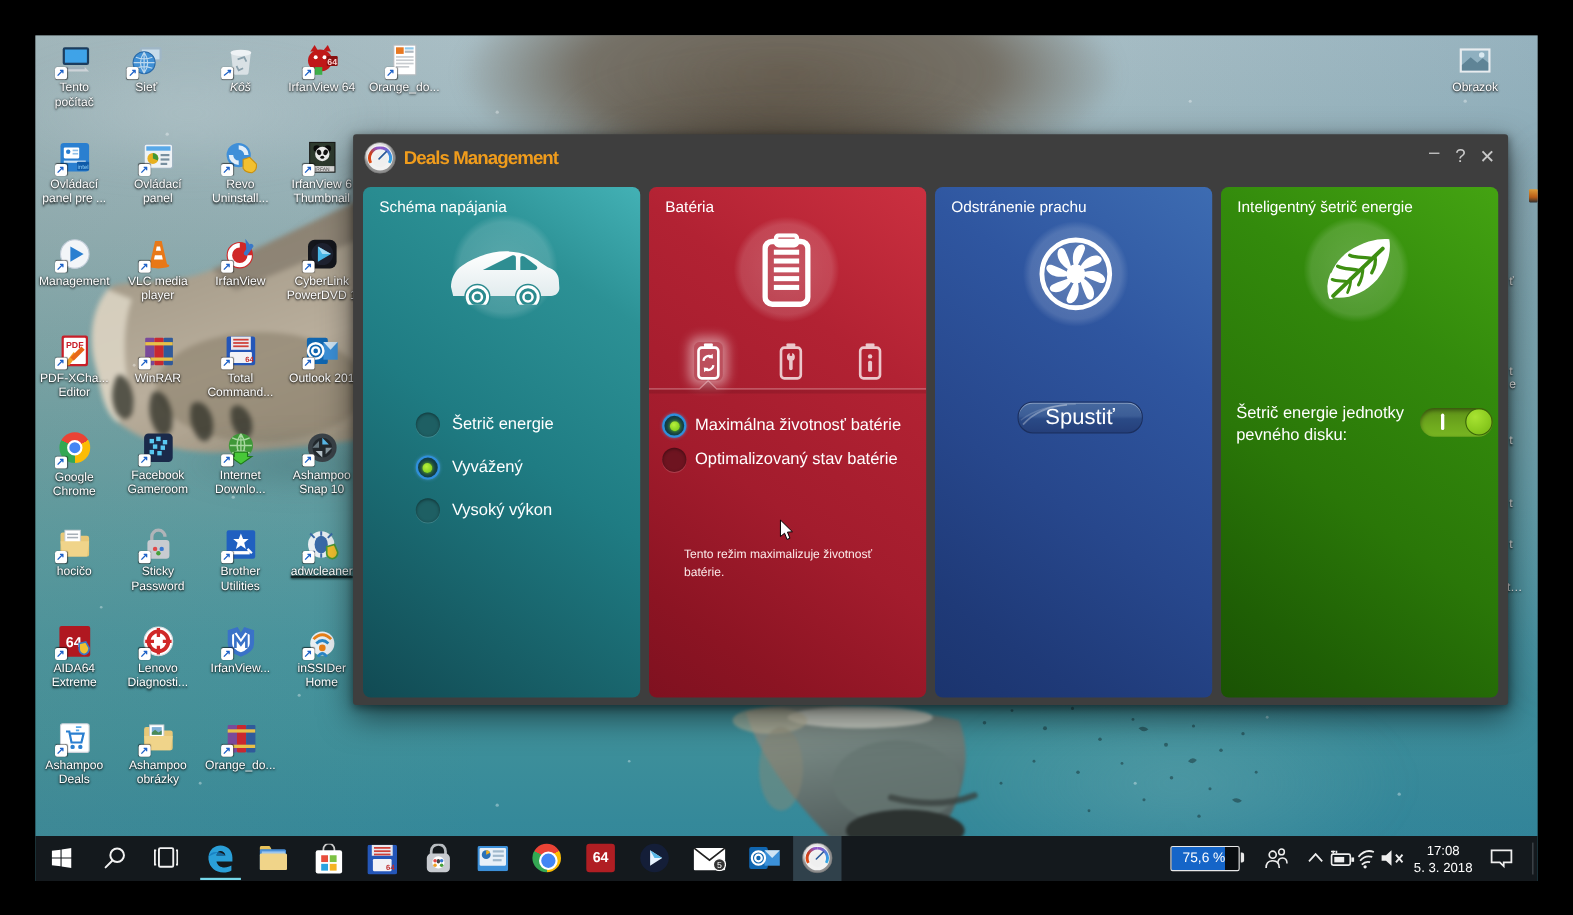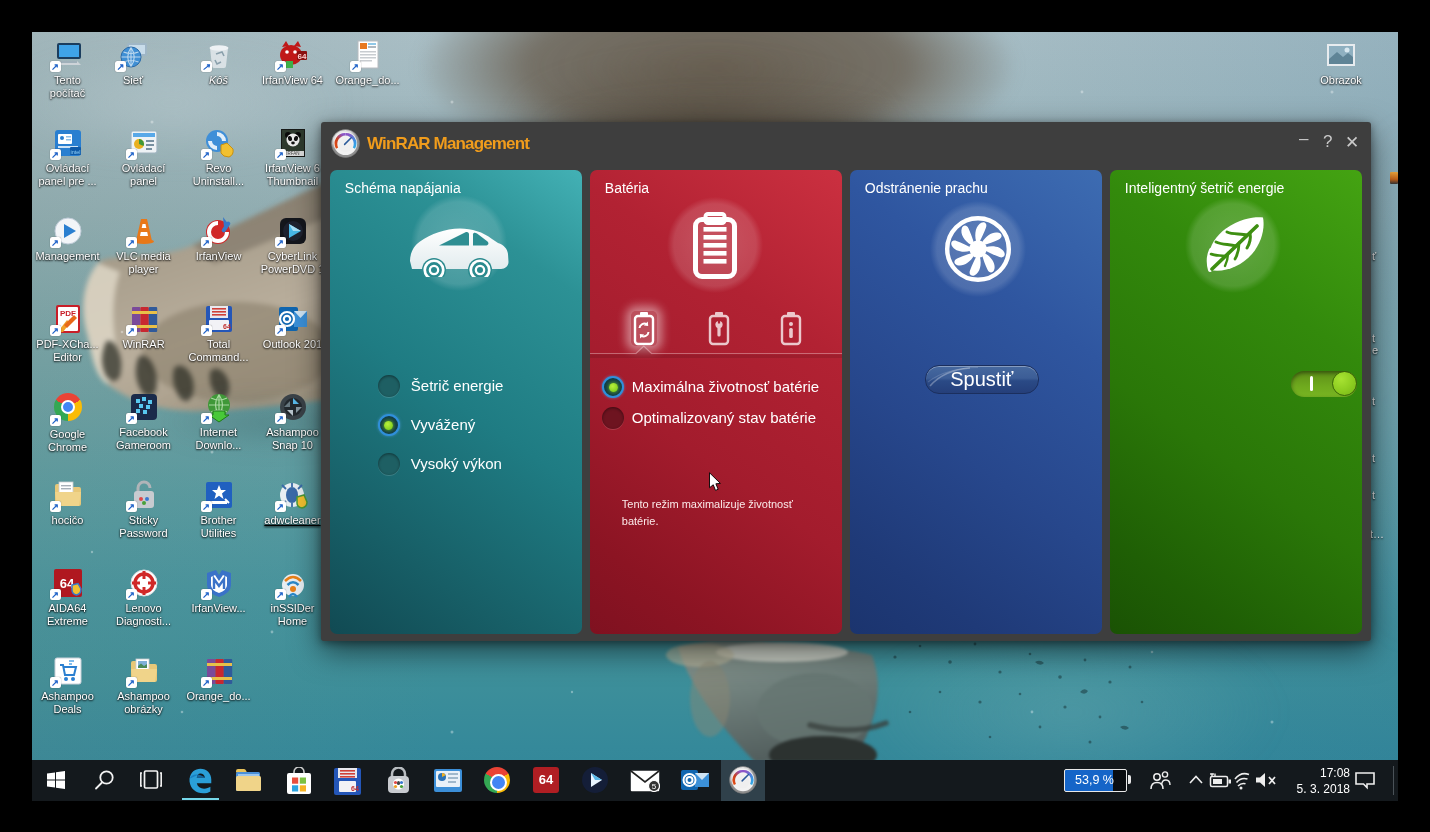--- a/index.html
+++ b/index.html
@@ -511,21 +511,21 @@
               <stop offset="100%" stop-color="#2bb3e8"></stop>
             </linearGradient>
         </defs>
         <circle cx="14.5" cy="14.5" r="14" fill="url(#gring)" stroke="#777" stroke-width="0.6"></circle>
         <circle cx="14.5" cy="14.5" r="11.6" fill="#f2f2f2"></circle>
         <path d="M5.0,19.7 A10.4,10.4 0 0 1 14.5,4.1 L14.5,6.6 A8.2,8.2 0 0 0 7.2,18.6 Z" fill="url(#garc1)"></path>
         <path d="M14.5,4.1 A10.4,10.4 0 0 1 24.0,19.7 L21.8,18.6 A8.2,8.2 0 0 0 14.5,6.6 Z" fill="url(#garc2)"></path>
         <circle cx="14.5" cy="16.5" r="6.6" fill="#efefef"></circle>
         <line x1="13.6" y1="15.4" x2="20.2" y2="8.8" stroke="#2a5a9a" stroke-width="1.5" stroke-linecap="round"></line>
       </svg>
-      <div id="title">WinRAR Management</div>
+      <div id="title">Deals Management</div>
       <div class="wbtn" style="left:978px;top:7px;">–</div>
       <div class="wbtn" style="left:1002px;">?</div>
       <div class="wbtn" style="left:1024px;">✕</div>
     </div>
     <div class="card" id="c1">
       <div class="ct">Schéma napájania</div>
       <div class="glow" style="left:79px;top:23px;width:100px;height:100px;"></div>
       <svg id="car" style="position:absolute;left:79px;top:54px;" width="101" height="53" viewBox="0 0 101 53">
         <defs>
             <linearGradient id="carg" x1="0" y1="0" x2="0" y2="1">
@@ -629,20 +629,21 @@
         <g stroke="#3e8f12" fill="none" stroke-linecap="round">
           <path d="M9,58 L54,15" stroke-width="3.6"></path>
           <path d="M44,24 C38,22 30,24 24,21" stroke-width="3"></path>
           <path d="M33,35 C26,33 19,34 13,31" stroke-width="3"></path>
           <path d="M22,45 C17,44 12,45 8,43" stroke-width="2.6"></path>
           <path d="M47,22 C48,27 47,32 44,37" stroke-width="3"></path>
           <path d="M36,32 C36,38 35,43 32,48" stroke-width="2.8"></path>
           <path d="M25,42 C25,47 24,51 22,55" stroke-width="2.4"></path>
         </g>
       </svg>
+      <div style="position:absolute;left:14px;top:196px;font-size:15px;line-height:19.5px;color:#fff;">Šetrič energie jednotky<br>pevného disku:</div>
       <div id="toggle"></div>
     </div>
   </div>
   <svg id="cursor" width="15" height="21" viewBox="0 0 20 28">
     <path d="M2,1 L2,21 L7,17 L10,24.5 L13.5,23 L10.5,15.7 L16.5,15.2 Z" fill="#fff" stroke="#000" stroke-width="1.2"></path>
   </svg>
   <div id="task">
     <svg style="position:absolute;left:15px;top:11px;" width="18" height="18" viewBox="0 0 18 18">
         <g fill="#fff">
           <path d="M0,2.5 L8,1.4 L8,8.5 L0,8.5 Z"></path>
@@ -736,21 +737,21 @@
       <circle cx="14.5" cy="14.5" r="14" fill="url(#gring)" stroke="#777" stroke-width="0.6"></circle>
       <circle cx="14.5" cy="14.5" r="11.6" fill="#f2f2f2"></circle>
       <path d="M5.0,19.7 A10.4,10.4 0 0 1 14.5,4.1 L14.5,6.6 A8.2,8.2 0 0 0 7.2,18.6 Z" fill="url(#garc1)"></path>
       <path d="M14.5,4.1 A10.4,10.4 0 0 1 24.0,19.7 L21.8,18.6 A8.2,8.2 0 0 0 14.5,6.6 Z" fill="url(#garc2)"></path>
       <circle cx="14.5" cy="16.5" r="6.6" fill="#efefef"></circle>
       <line x1="13.6" y1="15.4" x2="20.2" y2="8.8" stroke="#2a5a9a" stroke-width="1.5" stroke-linecap="round"></line>
     </svg>
     <div class="tray" style="left:1032px;top:9px;width:66px;height:21px;">
       <div style="position:absolute;left:0;top:0;width:61px;height:21px;border:1.6px solid #e8e8e8;border-radius:2px;background:linear-gradient(90deg,#1565c8 0%,#1565c8 79%,#0a0d10 79%);"></div>
       <div style="position:absolute;left:64px;top:6px;width:3px;height:9px;background:#e8e8e8;border-radius:0 2px 2px 0;"></div>
-      <div style="position:absolute;left:0;top:3.5px;width:61px;text-align:center;font-size:12.5px;color:#fff;">53,9 %</div>
+      <div style="position:absolute;left:0;top:3.5px;width:61px;text-align:center;font-size:12.5px;color:#fff;">75,6 %</div>
     </div>
     <svg class="tray" style="left:1117px;top:11px;" width="22" height="19" viewBox="0 0 22 19">
         <circle cx="8" cy="6" r="3.2" fill="none" stroke="#eee" stroke-width="1.5"></circle>
         <path d="M2,18 Q2,11.5 8,11.5 Q14,11.5 14,18" fill="none" stroke="#eee" stroke-width="1.5"></path>
         <circle cx="16" cy="3.5" r="2.6" fill="none" stroke="#eee" stroke-width="1.4"></circle>
         <path d="M12.5,14 Q13,8.8 17,9 Q21,9.2 21,14" fill="none" stroke="#eee" stroke-width="1.4"></path>
       </svg>
     <svg class="tray" style="left:1157px;top:15px;" width="14" height="9" viewBox="0 0 14 9">
         <path d="M1,8 L7,1.5 L13,8" fill="none" stroke="#eee" stroke-width="1.6"></path>
       </svg>
@@ -766,19 +767,19 @@
           <path d="M2,9 Q8,1.5 16,4.5"></path>
           <path d="M3.5,12.5 Q8,7 14.5,9"></path>
           <path d="M5,16 Q8.5,12.5 12.5,13.8"></path>
         </g>
         <circle cx="8" cy="18" r="1.5" fill="#eee"></circle>
       </svg>
     <svg class="tray" style="left:1223px;top:11px;" width="23" height="18" viewBox="0 0 23 18">
         <path d="M1,6.5 L5,6.5 L10,2 L10,16 L5,11.5 L1,11.5 Z" fill="#eee"></path>
         <path d="M14,6 L20,13 M20,6 L14,13" stroke="#eee" stroke-width="1.7"></path>
       </svg>
-    <div class="tray" style="left:1242px;top:4.5px;width:76px;text-align:right;font-size:12px;line-height:16px;color:#fff;">17:08<br>5. 3. 2018</div>
+    <div class="tray" style="left:1242px;top:4.5px;width:76px;text-align:center;font-size:12px;line-height:16px;color:#fff;">17:08<br>5. 3. 2018</div>
     <svg class="tray" style="left:1322px;top:11px;" width="22" height="19" viewBox="0 0 22 19">
         <path d="M2,2 L20,2 L20,13 L13,13 L13,16.5 L9.5,13 L2,13 Z" fill="none" stroke="#eee" stroke-width="1.6"></path>
       </svg>
     <div style="position:absolute;left:1361px;top:6px;width:1px;height:29px;background:#4a5258;"></div>
   </div>
 </div>
 
 </body></html>

